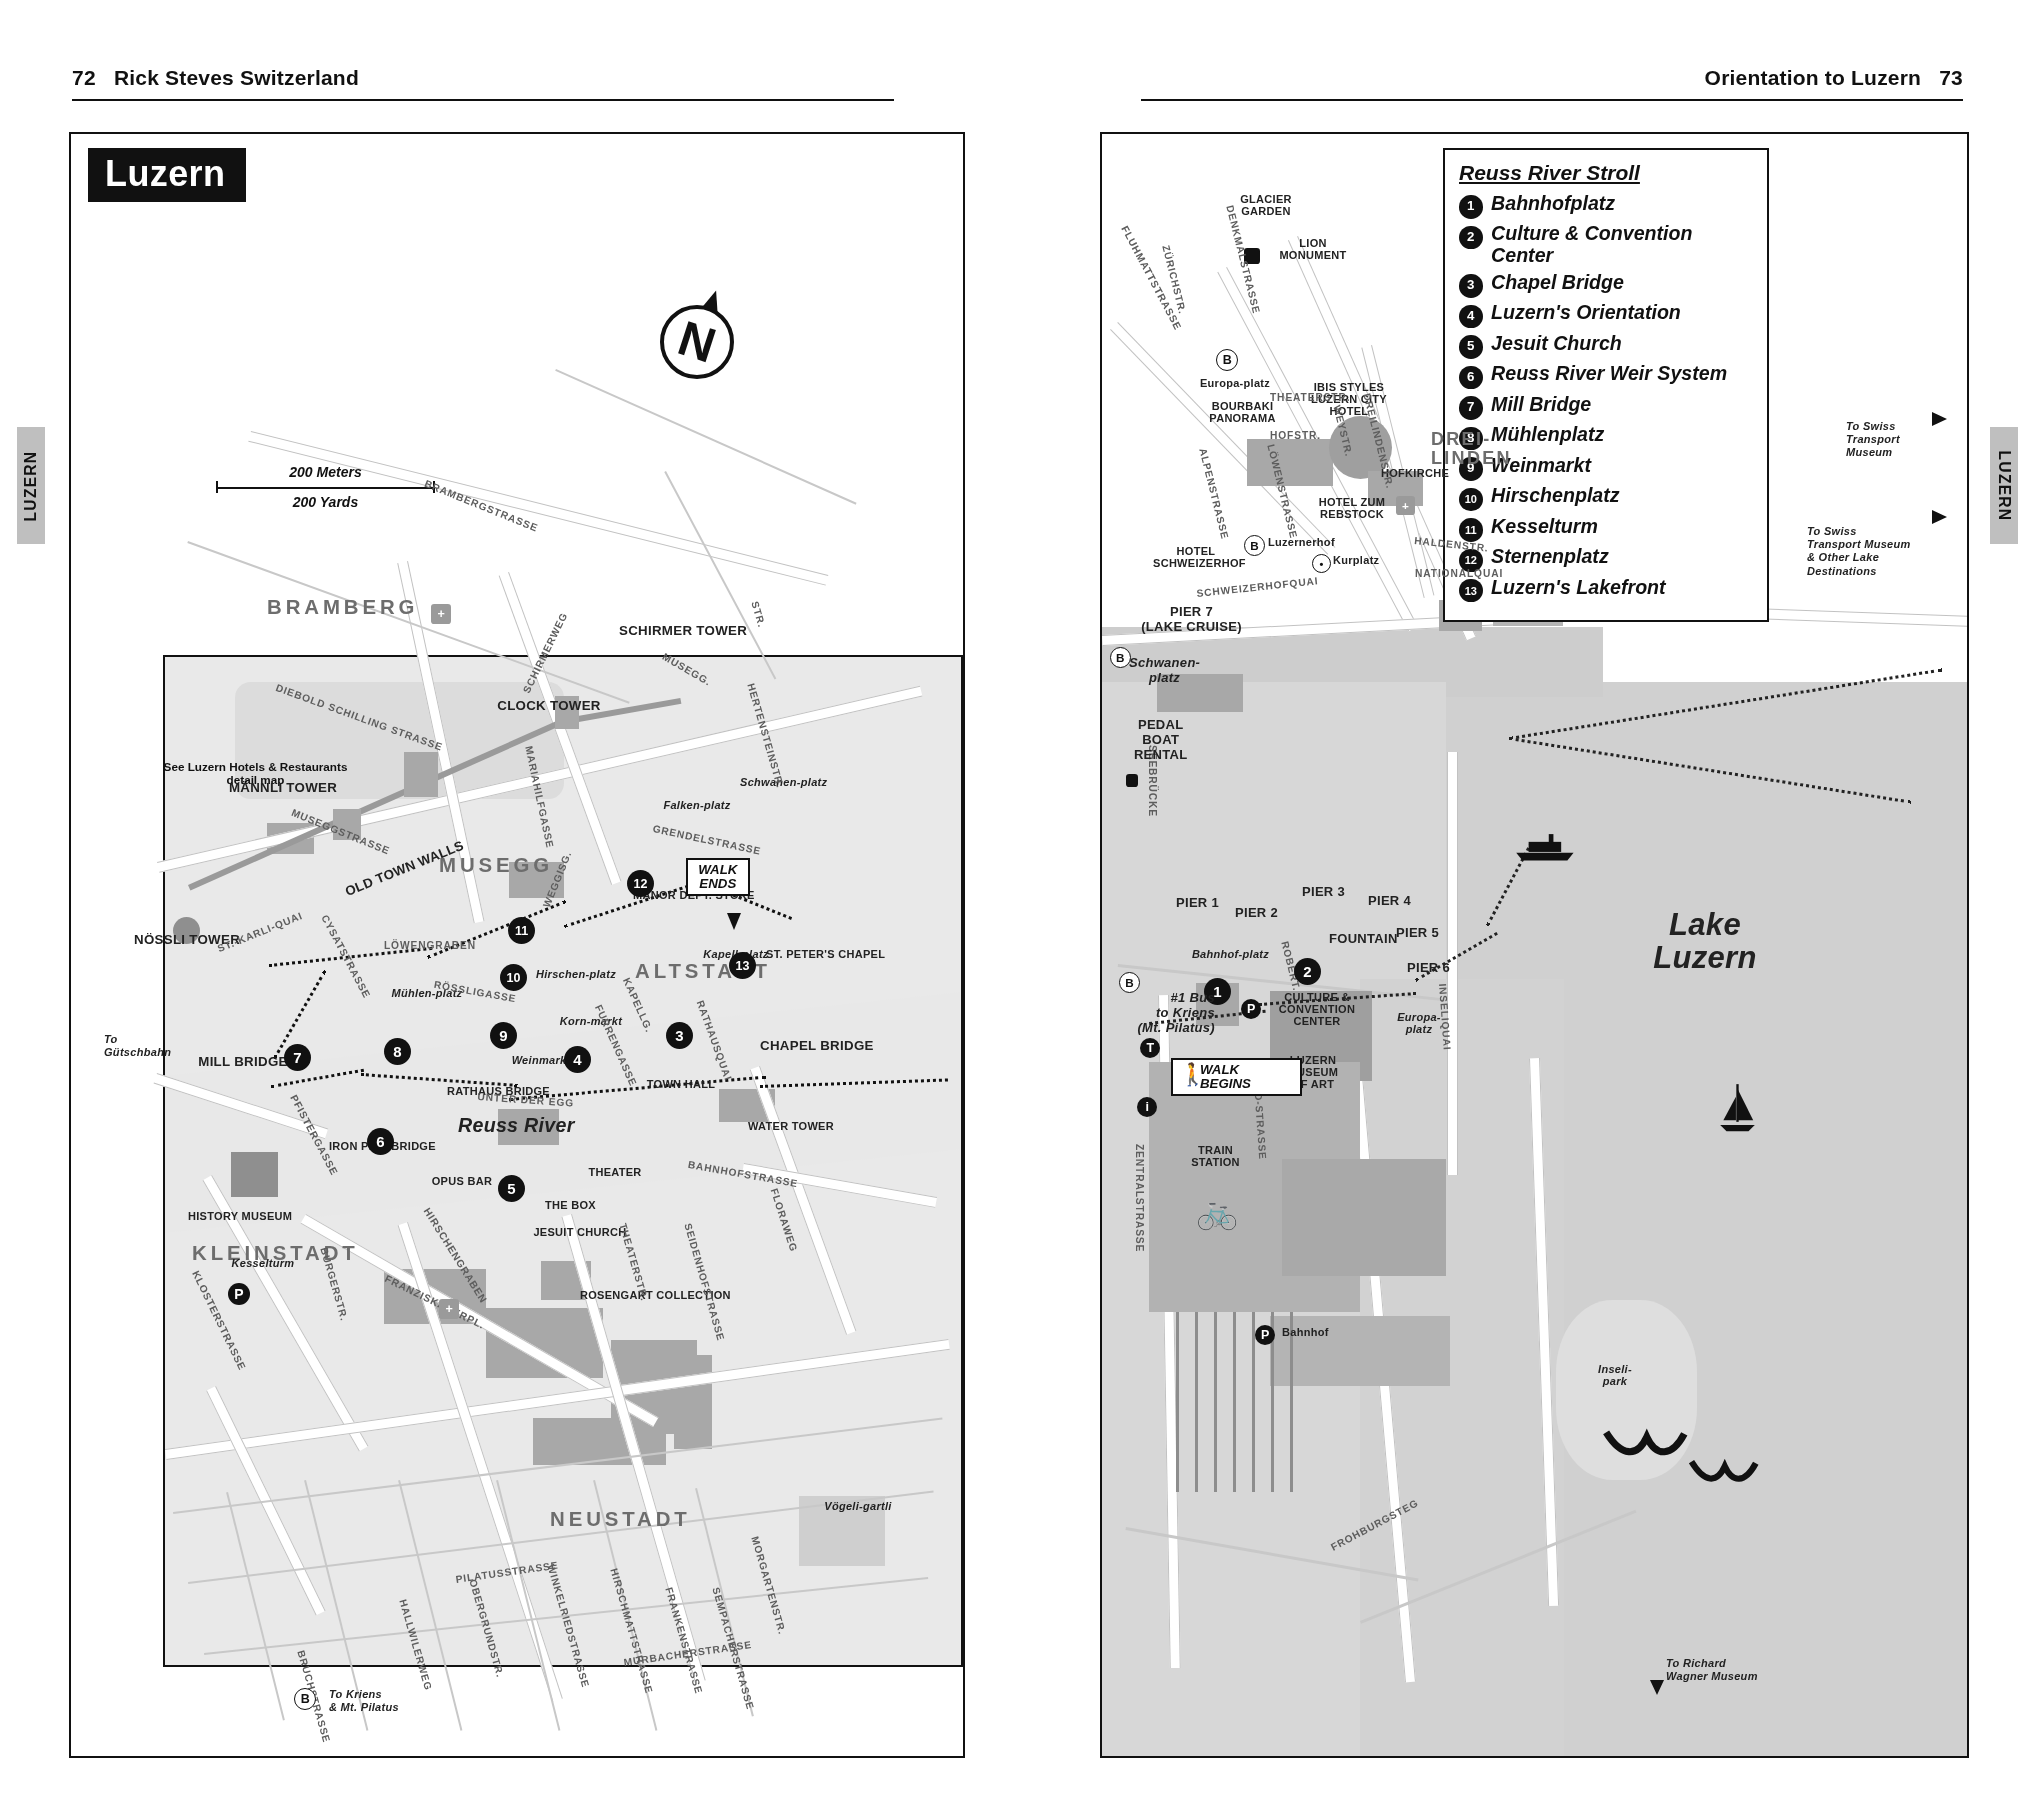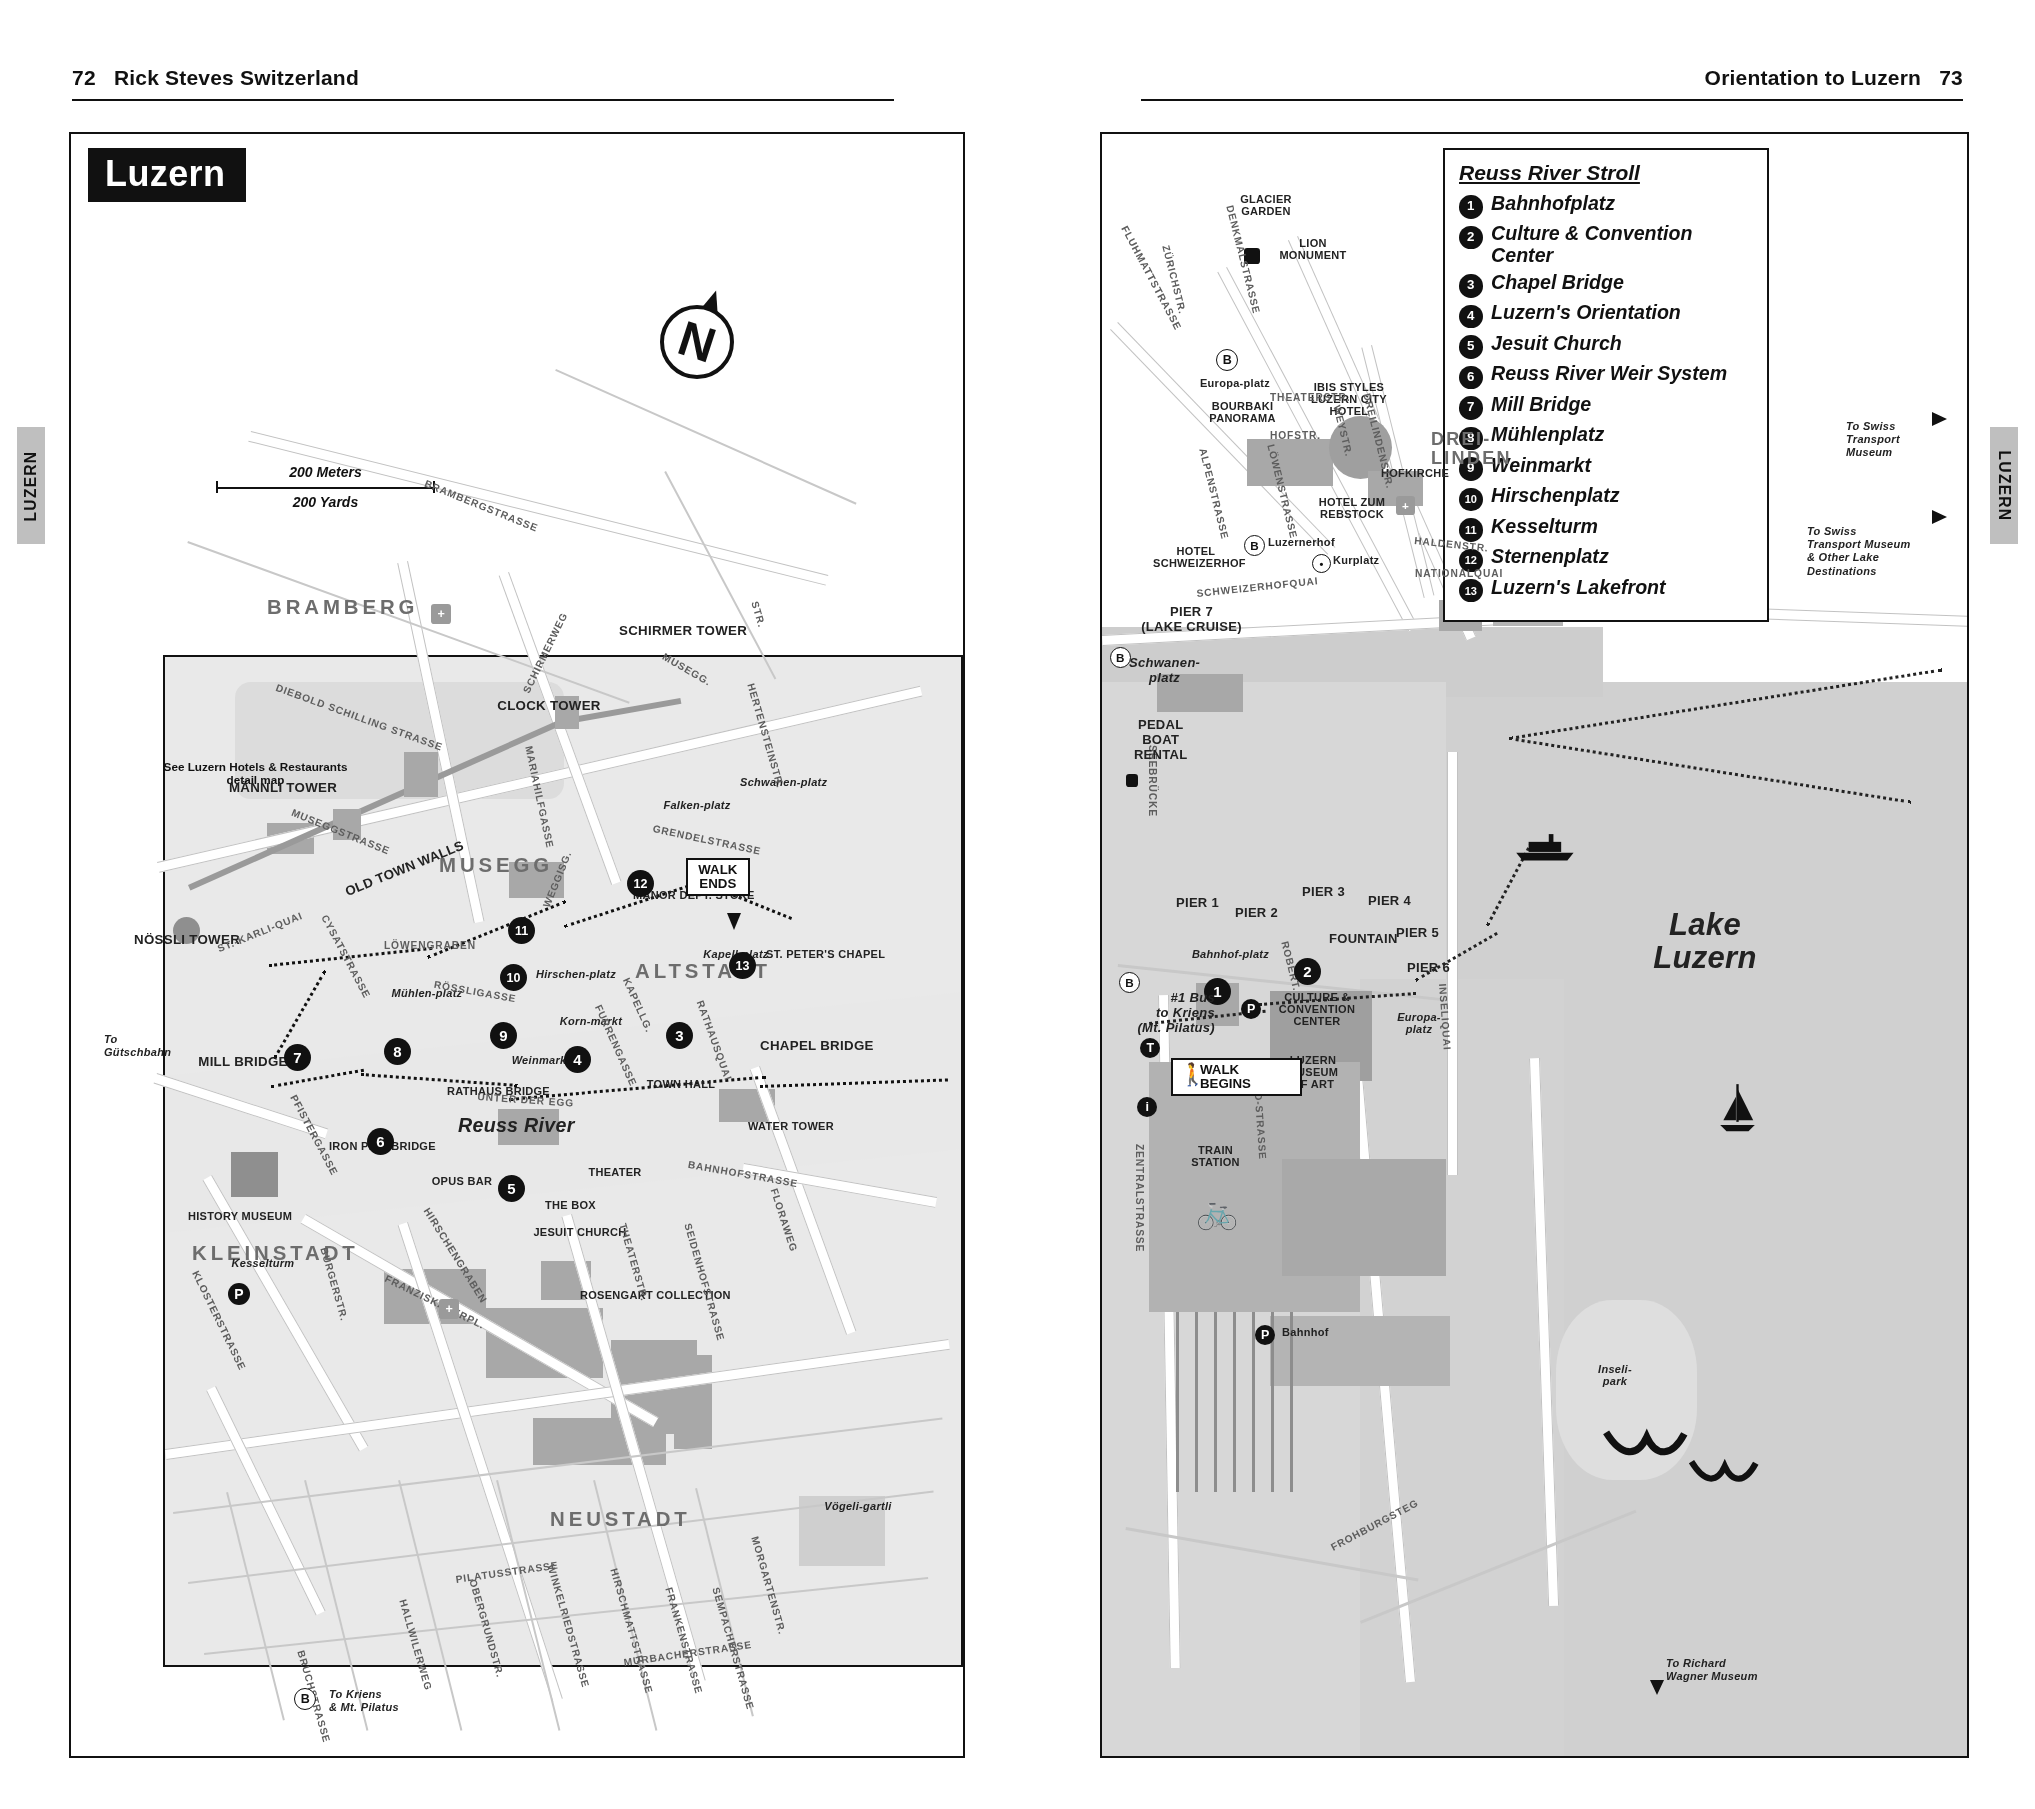--- a/index.html
+++ b/index.html
@@ -75,21 +75,21 @@
 
   
   .compass{position:absolute;width:66px;height:66px;border:4.7px solid #111;border-radius:50%;}
   .compass .n{position:absolute;left:50%;top:50%;transform:translate(-50%,-50%) rotate(18deg);
      font-size:49px;font-weight:700;line-height:.8;}
   .compass .arr{position:absolute;left:62%;top:-19px;width:0;height:0;border-left:8.6px solid transparent;
      border-right:8.6px solid transparent;border-bottom:20.4px solid #111;transform:rotate(18deg);}
 
   
   .walkbox{position:absolute;border:2.3px solid #111;background:#fff;padding:3.1px 6.3px;font-size:13.3px;
-           font-weight:700;text-align:center;line-height:1.05;}
+           font-weight:700;font-style:italic;text-align:center;line-height:1.05;}
   .notebox{position:absolute;font-size:11.7px;font-weight:700;text-align:center;line-height:1.15;}
 
   .boat{position:absolute;}
   .bird{position:absolute;color:#111;font-size:20.4px;}
 </style>
 </head>
 <body>
 
 <div id="page">
 

